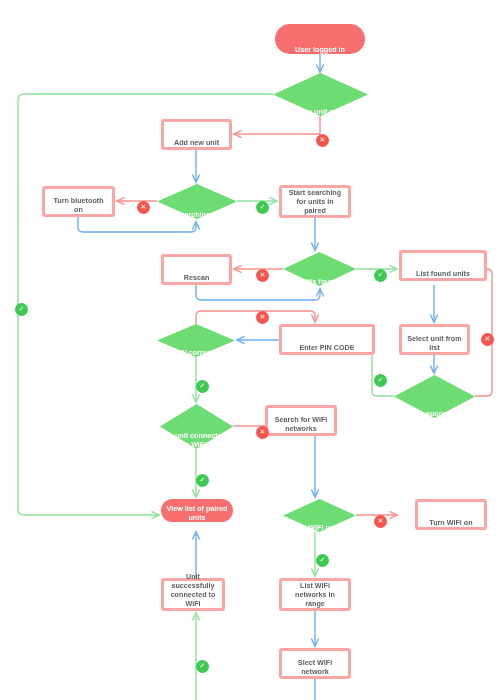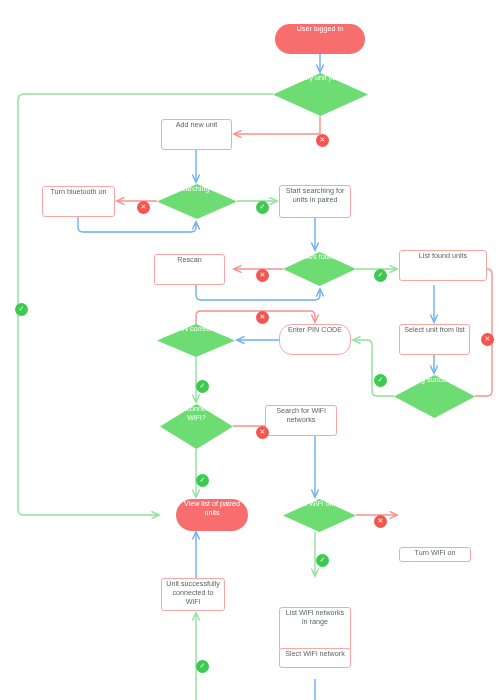--- a/index.html
+++ b/index.html
@@ -1,22 +1,22 @@
 <!DOCTYPE html>
 <html><head>
 <meta charset="utf-8">
 <style>
   html,body{margin:0;padding:0;background:#ffffff;}
   body{width:500px;height:700px;overflow:hidden;font-family:"Liberation Sans",sans-serif;}
   #stage{position:relative;width:500px;height:700px;background:#fff;}
   #wires{position:absolute;left:0;top:0;width:500px;height:700px;}
-  .node{position:absolute;box-sizing:border-box;display:flex;align-items:flex-start;
-        justify-content:center;text-align:center;line-height:1.25;}
+  .node{position:absolute;box-sizing:border-box;display:flex;align-items:flex-end;
+        justify-content:center;text-align:center;line-height:1.25;font-weight:bold;}
   .node .lbl{display:block;padding:0 4px;}
-  .proc{background:#ffffff;border:1px solid #fca5a5;border-radius:3px;color:#5b5f66;font-size:7.2px;}
+  .proc{background:#ffffff;border:3px solid #fca5a5;border-radius:3px;color:#5b5f66;font-size:7.2px;}
   .term{background:#f86e6e;border-radius:16px;color:#ffffff;font-size:7.2px;}
   .dec{color:#ffffff;font-size:7.2px;background:transparent;}
   .dec .dw{position:absolute;left:0;top:0;width:100%;height:100%;
            background:#6ddc72;clip-path:polygon(50% 0,100% 50%,50% 100%,0 50%);}
   .dec .lbl{position:relative;z-index:2;}
   .badge{position:absolute;width:13px;height:13px;border-radius:50%;
          display:flex;align-items:center;justify-content:center;
          color:#fff;font-size:7px;line-height:1;z-index:5;font-family:"DejaVu Sans",sans-serif;}
   .badge.no{background:#f4564f;}
   .badge.yes{background:#3ec952;}
@@ -114,64 +114,64 @@
       <div class="node proc" style="left: 42px; top: 186px; width: 73px; height: 31px;">
         <span class="lbl">Turn bluetooth on</span>
       </div>
       <div class="node proc" style="left: 279px; top: 185px; width: 72px; height: 33px;">
         <span class="lbl">Start searching for units in paired</span>
       </div>
       <div class="node dec" style="left: 283px; top: 252px; width: 73px; height: 34px;">
         <div class="dw"></div>
         <span class="lbl">Unit/s found?</span>
       </div>
-      <div class="node proc" style="left: 154px; top: 254px; width: 71px; height: 31px;">
+      <div class="node proc" style="left: 161px; top: 254px; width: 71px; height: 31px;">
         <span class="lbl">Rescan</span>
       </div>
       <div class="node proc" style="left: 399px; top: 250px; width: 88px; height: 31px;">
         <span class="lbl">List found units</span>
       </div>
       <div class="node proc" style="left: 399px; top: 324px; width: 71px; height: 31px;">
         <span class="lbl">Select unit from list</span>
       </div>
       <div class="node dec" style="left: 394px; top: 375px; width: 81px; height: 43px;">
         <div class="dw"></div>
         <span class="lbl">Pairing successfull?</span>
       </div>
-      <div class="node proc" style="left: 279px; top: 324px; width: 72px; height: 31px; border-radius: 13px;">
+      <div class="node proc" style="left: 279px; top: 324px; width: 96px; height: 31px;">
         <span class="lbl">Enter PIN CODE</span>
       </div>
       <div class="node dec" style="left: 157px; top: 324px; width: 78px; height: 33px;">
         <div class="dw"></div>
         <span class="lbl">PIN correct?</span>
       </div>
       <div class="node dec" style="left: 160px; top: 404px; width: 73px; height: 45px;">
         <div class="dw"></div>
         <span class="lbl">Is unit connected to WiFi?</span>
       </div>
       <div class="node proc" style="left: 265px; top: 405px; width: 72px; height: 31px;">
         <span class="lbl">Search for WiFi networks</span>
       </div>
-      <div class="node term" style="left: 176px; top: 499px; width: 72px; height: 32px;">
+      <div class="node term" style="left: 161px; top: 499px; width: 72px; height: 23px;">
         <span class="lbl">View list of paired units</span>
       </div>
       <div class="node dec" style="left: 283px; top: 499px; width: 73px; height: 33px;">
         <div class="dw"></div>
         <span class="lbl">Is WiFi on?</span>
       </div>
-      <div class="node proc" style="left: 399px; top: 499px; width: 72px; height: 15px; margin-top: 48px;">
+      <div class="node proc" style="left: 415px; top: 499px; width: 72px; height: 31px;">
         <span class="lbl">Turn WiFi on</span>
       </div>
       <div class="node proc" style="left: 161px; top: 578px; width: 64px; height: 33px;">
         <span class="lbl">Unit successfully connected to WiFi</span>
       </div>
-      <div class="node proc" style="left: 279px; top: 607px; width: 72px; height: 44px;">
+      <div class="node proc" style="left: 279px; top: 578px; width: 72px; height: 33px;">
         <span class="lbl">List WiFi networks in range</span>
       </div>
-      <div class="node proc" style="left: 279px; top: 648px; width: 72px; height: 20px;">
+      <div class="node proc" style="left: 279px; top: 648px; width: 72px; height: 31px;">
         <span class="lbl">Slect WiFi network</span>
       </div>
       <div class="badge no" style="left: 316px; top: 134px;">✕</div>
       <div class="badge no" style="left: 137px; top: 201px;">✕</div>
       <div class="badge yes" style="left: 256px; top: 201px;">✓</div>
       <div class="badge no" style="left: 256px; top: 269px;">✕</div>
       <div class="badge yes" style="left: 374px; top: 269px;">✓</div>
       <div class="badge no" style="left: 256px; top: 311px;">✕</div>
       <div class="badge yes" style="left: 196px; top: 380px;">✓</div>
       <div class="badge no" style="left: 481px; top: 333px;">✕</div>

